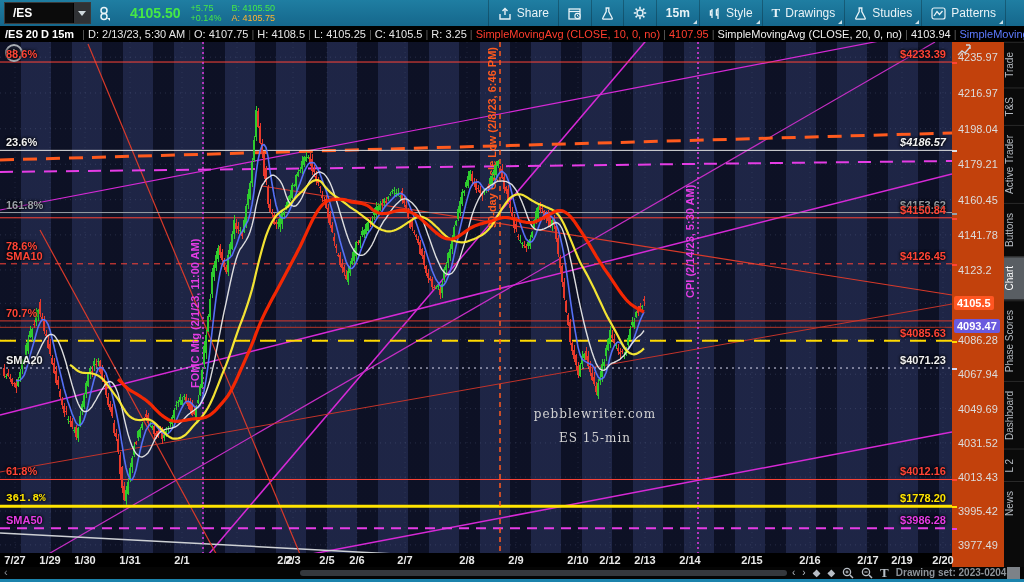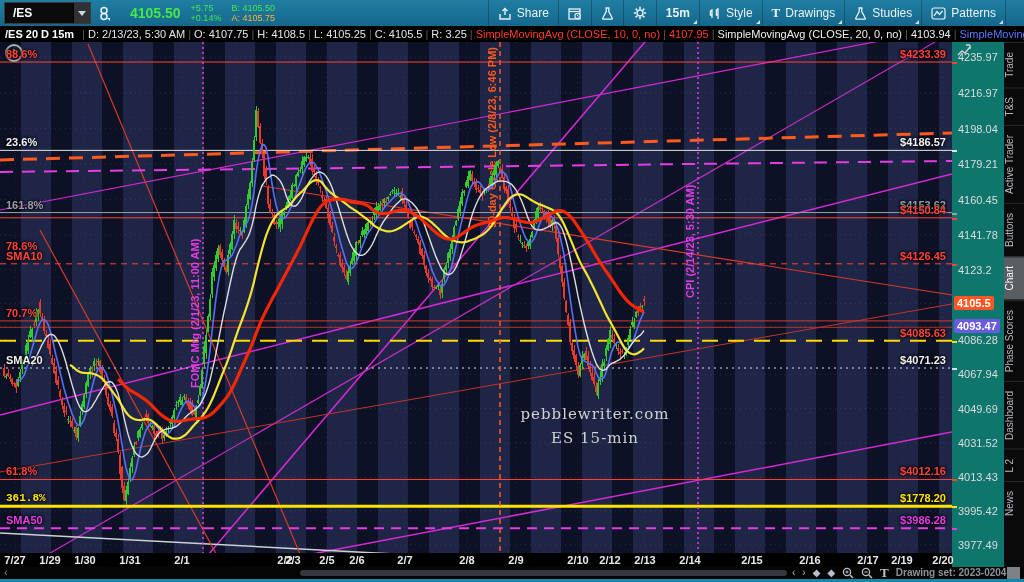--- a/index.html
+++ b/index.html
@@ -41,28 +41,28 @@
   
   #plot{position:absolute;left:0;top:42px;width:952px;height:511px;overflow:hidden;
     background:#141a38;}
   #plot .stripes{position:absolute;inset:0;
     background:repeating-linear-gradient(90deg,
       rgba(0,0,0,0.34) 0 21px, rgba(120,135,190,0.10) 21px 51px);}
   #chart-svg{position:absolute;left:0;top:0;}
   .lvl-label{position:absolute;font-size:11px;font-weight:bold;line-height:11px;
     text-shadow:0 0 3px #000,0 0 3px #000;pointer-events:none;}
   #watermark{position:absolute;left:595px;top:360px;transform:translateX(-50%);
-    text-align:center;color:#d2d2d2;font-family:"DejaVu Serif",serif;font-size:15px;
+    text-align:center;color:#d2d2d2;font-family:"DejaVu Serif",serif;font-size:12px;
     letter-spacing:1px;line-height:24px;}
   #alert-badge{position:absolute;left:5px;top:2px;width:14px;height:14px;border-radius:50%;
     border:2px solid #a9aeb4;color:#e3e6e9;background:rgba(35,38,52,.65);
     font-size:10px;font-weight:bold;display:flex;align-items:center;justify-content:center;}
 
   
-  #price-axis{position:absolute;left:952px;top:42px;width:52px;height:537px;background:#0f766e;}
+  #price-axis{position:absolute;left:952px;top:42px;width:52px;height:537px;background:#c2410c;}
   .ptick{position:absolute;left:6px;font-size:11px;color:#dcdcdc;}
   .pbadge{position:absolute;left:2px;font-size:11px;font-weight:bold;color:#fff;
     padding:1px 3px;border-radius:2px;}
   .ltick{position:absolute;left:0;width:5px;height:2px;}
 
   
   #side-tabs{position:absolute;left:1004px;top:42px;width:20px;height:537px;background:#0a0a0a;
     display:flex;flex-direction:column;}
   .vtab{writing-mode:vertical-rl;transform:rotate(180deg);color:#b4b9bf;font-size:10px;
     padding:9px 0;text-align:center;width:20px;border-bottom:1px solid #2a2a2a;cursor:pointer;
@@ -915,21 +915,21 @@
         <polyline points="16,338.4 18,338.8 20,338.2 22,336.2 24,333.5 26,328.1 28,321.9 30,313.8 32,306.6 34,299.7 36,292.5 38,285.4 40,280.9 42,277.8 44,277.8 46,278.8 48,282.3 50,288.2 52,296.0 54,304.3 56,313.5 58,321.2 60,329.9 62,338.0 64,346.4 66,353.3 68,359.9 70,365.6 72,371.6 74,376.3 76,380.8 78,383.0 80,383.5 82,381.4 84,377.6 86,371.3 88,363.4 90,353.5 92,345.6 94,337.7 96,332.0 98,327.1 100,325.4 102,325.7 104,327.9 106,331.1 108,337.3 110,343.8 112,351.7 114,360.5 116,369.1 118,379.0 120,390.3 122,402.2 124,415.1 126,425.7 128,432.7 130,437.1 132,438.0 134,434.1 136,427.8 138,418.0 140,409.3 142,401.0 144,393.9 146,388.1 148,384.8 150,382.1 152,381.3 154,382.0 156,383.7 158,386.3 160,388.3 162,390.5 164,391.9 166,392.6 168,391.8 170,389.8 172,387.0 174,383.9 176,379.0 178,374.3 180,369.5 182,365.5 184,361.9 186,359.7 188,359.2 190,359.9 192,361.8 194,364.2 196,365.3 198,365.7 200,363.5 202,358.2 204,349.2 206,337.8 208,323.8 210,308.2 212,290.0 214,272.7 216,256.3 218,242.3 220,230.9 222,223.0 224,218.5 226,218.4 228,217.0 230,215.5 232,213.5 234,208.5 236,204.0 238,198.5 240,192.6 242,189.9 244,186.4 246,182.3 248,178.6 250,171.9 252,162.4 254,149.5 256,131.6 258,118.2 260,109.3 262,103.5 264,102.5 266,105.5 268,114.5 270,129.0 272,141.5 274,153.0 276,163.0 278,169.6 280,174.7 282,176.0 284,176.1 286,174.8 288,171.6 290,167.4 292,162.1 294,157.3 296,152.0 298,146.2 300,141.3 302,135.6 304,130.2 306,126.2 308,122.3 310,120.7 312,120.5 314,120.8 316,123.6 318,127.4 320,131.9 322,137.6 324,142.9 326,148.2 328,154.8 330,161.1 332,168.0 334,175.5 336,182.7 338,190.5 340,198.7 342,205.9 344,212.6 346,219.3 348,223.6 350,226.3 352,226.5 354,224.4 356,220.6 358,216.4 360,210.8 362,205.1 364,199.9 366,195.1 368,191.1 370,188.5 372,185.4 374,181.3 376,177.9 378,174.6 380,171.9 382,169.4 384,166.0 386,163.4 388,161.3 390,159.4 392,157.3 394,155.1 396,153.3 398,152.4 400,151.4 402,151.8 404,153.1 406,155.6 408,159.6 410,164.7 412,169.6 414,174.8 416,180.2 418,185.9 420,192.4 422,197.8 424,203.1 426,209.5 428,216.0 430,222.1 432,228.3 434,233.0 436,237.5 438,240.4 440,243.6 442,244.4 444,242.9 446,239.8 448,235.0 450,229.5 452,223.1 454,213.4 456,204.4 458,195.8 460,186.7 462,178.0 464,169.7 466,161.4 468,154.1 470,146.9 472,142.9 474,140.4 476,140.1 478,139.7 480,141.2 482,144.2 484,146.7 486,147.8 488,148.3 490,146.6 492,144.9 494,141.6 496,137.2 498,133.1 500,130.5 502,129.2 504,130.8 506,132.9 508,137.7 510,143.8 512,151.7 514,159.9 516,167.2 518,174.1 520,181.1 522,186.8 524,192.2 526,196.9 528,198.9 530,200.3 532,199.6 534,196.7 536,192.1 538,186.6 540,181.1 542,176.4 544,173.2 546,171.2 548,171.3 550,173.4 552,175.2 554,177.4 556,181.7 558,187.0 560,194.1 562,202.9 564,213.2 566,226.3 568,240.5 570,255.3 572,269.1 574,282.1 576,293.9 578,305.1 580,312.6 582,317.1 584,318.7 586,319.9 588,321.0 590,322.0 592,322.7 594,325.4 596,330.5 598,334.7 600,337.1 602,336.7 604,335.3 606,330.8 608,324.3 610,315.5 612,309.1 614,304.2 616,301.5 618,299.9 620,300.7 622,302.4 624,306.1 626,307.7 628,307.1 630,304.9 632,300.8 634,296.2 636,290.6 638,284.5 640,278.7 642,274.2 644,270.2" fill="none" stroke="#5a75ff" stroke-width="1.6" stroke-linejoin="round" opacity="0.95"></polyline>
         <polyline points="32,323.5 34,320.0 36,315.7 38,311.3 40,307.0 42,302.6 44,299.1 46,295.7 48,293.6 50,292.4 52,292.5 54,293.3 56,295.8 58,298.8 60,303.2 62,308.3 64,314.2 66,320.8 68,328.1 70,335.3 72,342.6 74,349.1 76,355.9 78,361.2 80,365.3 82,368.0 84,369.5 86,369.5 88,368.8 90,366.9 92,364.7 94,361.2 96,358.0 98,354.2 100,350.8 102,347.5 104,344.3 106,341.5 108,340.0 110,339.5 112,340.3 114,342.8 116,346.4 118,351.6 120,358.7 122,366.4 124,375.7 126,384.1 128,392.1 130,398.6 132,404.0 134,408.2 136,411.5 138,413.3 140,414.6 142,415.1 144,414.2 146,412.8 148,410.9 150,407.7 152,403.5 154,399.2 156,395.5 158,392.5 160,390.1 162,388.8 164,388.0 166,387.1 168,386.9 170,386.4 172,386.0 174,385.4 176,384.5 178,383.1 180,381.3 182,379.5 184,377.0 186,374.8 188,372.8 190,371.3 192,369.7 194,368.3 196,366.8 198,364.9 200,362.5 202,359.3 204,355.1 206,350.5 208,344.7 210,338.2 212,329.6 214,320.9 216,311.1 218,300.5 220,290.3 222,280.0 224,270.2 226,261.1 228,251.5 230,242.0 232,233.0 234,224.6 236,217.5 238,211.7 240,207.2 242,204.7 244,201.7 246,198.5 248,194.9 250,190.0 252,183.4 254,175.0 256,164.2 258,155.6 260,148.9 262,143.5 264,140.6 266,137.4 268,135.8 270,134.5 272,133.1 274,133.3 276,134.5 278,136.4 280,138.7 282,142.1 284,146.9 286,153.3 288,158.2 290,161.6 292,163.7 294,164.3 296,163.8 298,161.7 300,159.0 302,155.5 304,151.0 306,146.5 308,142.2 310,138.6 312,135.9 314,133.1 316,131.6 318,130.4 320,129.9 322,130.8 324,131.9 326,134.1 328,137.1 330,140.8 332,145.5 334,151.1 336,157.2 338,163.7 340,170.5 342,177.0 344,183.7 346,190.2 348,196.0 350,201.2 352,205.2 354,208.5 356,210.8 358,212.4 360,213.4 362,213.3 364,212.6 366,211.0 368,208.8 370,206.0 372,202.8 374,198.8 376,194.0 378,189.7 380,185.6 382,182.1 384,178.7 386,176.2 388,173.1 390,170.0 392,167.4 394,164.7 396,162.6 398,160.7 400,158.8 402,157.4 404,156.9 406,156.9 408,157.7 410,159.3 412,160.7 414,163.0 416,165.2 418,168.4 420,172.3 422,176.7 424,181.6 426,187.0 428,192.7 430,198.3 432,204.0 434,209.6 436,214.9 438,219.4 440,223.8 442,227.6 444,230.0 446,231.9 448,232.5 450,232.2 452,231.1 454,228.6 456,225.2 458,220.6 460,215.4 462,209.1 464,202.7 466,195.6 468,188.3 470,180.1 472,173.2 474,167.5 476,162.5 478,158.2 480,154.4 482,151.5 484,149.0 486,146.8 488,145.4 490,143.8 492,142.7 494,141.3 496,140.2 498,139.2 500,139.1 502,138.9 504,139.3 506,139.4 508,140.3 510,141.4 512,142.7 514,145.3 516,148.0 518,151.3 520,155.5 522,159.9 524,165.0 526,170.6 528,176.0 530,180.6 532,184.2 534,186.2 536,187.6 538,187.9 540,188.0 542,187.5 544,186.8 546,186.0 548,184.9 550,184.0 552,182.5 554,181.1 556,180.5 558,181.2 560,183.1 562,186.5 564,191.7 566,198.4 568,206.2 570,215.1 572,224.5 574,234.0 576,243.8 578,254.1 580,263.4 582,272.4 584,281.0 586,289.0 588,296.5 590,303.5 592,310.0 594,315.8 596,321.1 598,324.9 600,327.2 602,328.1 604,328.3 606,327.2 608,324.8 610,322.5 612,321.2 614,320.5 616,319.5 618,318.4 620,317.3 622,315.3 624,313.4 626,310.6 628,307.6 630,304.4 632,301.7 634,299.0 636,296.6 638,294.8 640,293.4 642,291.3 644,288.5" fill="none" stroke="#e8e8e8" stroke-width="1.4" stroke-linejoin="round" opacity="0.95"></polyline>
         <polyline points="70,322.8 72,324.2 74,325.8 76,327.6 78,329.0 80,330.0 82,330.6 84,330.8 86,331.0 88,331.0 90,331.2 92,331.5 94,332.0 96,332.7 98,333.6 100,334.8 102,336.4 104,338.4 106,340.9 108,343.6 110,346.3 112,348.8 114,351.6 116,354.3 118,357.1 120,360.4 122,363.8 124,367.2 126,370.3 128,372.8 130,374.7 132,376.0 134,377.0 136,377.7 138,378.0 140,378.1 142,377.9 144,377.4 146,377.1 148,377.3 150,377.9 152,378.8 154,380.3 156,382.1 158,384.1 160,385.9 162,388.1 164,390.2 166,392.3 168,393.9 170,395.3 172,396.3 174,396.7 176,396.7 178,396.5 180,395.9 182,395.0 184,393.8 186,392.3 188,390.3 190,388.0 192,385.5 194,383.3 196,381.1 198,379.1 200,377.0 202,374.7 204,371.8 206,369.0 208,365.7 210,362.0 212,357.7 214,353.2 216,348.2 218,343.1 220,338.0 222,332.9 224,328.0 226,323.1 228,317.9 230,312.2 232,306.3 234,300.1 236,294.3 238,288.6 240,283.1 242,278.0 244,272.6 246,266.8 248,260.8 250,254.4 252,247.5 254,239.8 256,231.1 258,222.8 260,214.8 262,207.2 264,200.3 266,193.9 268,188.6 270,183.9 272,180.0 274,176.8 276,174.0 278,171.8 280,170.2 282,168.7 284,167.4 286,166.1 288,164.5 290,162.6 292,160.2 294,157.6 296,155.3 298,153.1 300,151.3 302,149.5 304,147.4 306,145.3 308,143.1 310,141.0 312,139.6 314,138.6 316,138.2 318,138.2 320,139.0 322,140.7 324,143.4 326,145.8 328,148.0 330,150.1 332,151.7 334,153.4 336,154.7 338,156.0 340,157.5 342,158.8 344,160.3 346,161.9 348,163.5 350,165.1 352,166.4 354,167.7 356,168.9 358,170.4 360,172.0 362,173.3 364,175.0 366,176.5 368,178.0 370,179.8 372,181.7 374,183.3 376,184.8 378,186.0 380,187.0 382,188.0 384,188.5 386,189.1 388,189.4 390,189.3 392,189.0 394,188.5 396,187.7 398,186.8 400,185.7 402,184.5 404,183.2 406,181.8 408,180.4 410,179.2 412,177.9 414,176.5 416,175.6 418,174.9 420,174.8 422,174.9 424,175.6 426,176.5 428,177.6 430,179.1 432,180.7 434,182.6 436,184.5 438,186.3 440,188.5 442,190.6 444,192.4 446,194.2 448,195.6 450,196.9 452,198.1 454,198.8 456,199.5 458,199.9 460,200.2 462,200.3 464,200.2 466,199.9 468,199.3 470,198.5 472,197.8 474,197.1 476,196.3 478,195.1 480,194.1 482,193.0 484,191.6 486,190.0 488,188.0 490,185.7 492,183.1 494,180.1 496,176.8 498,173.3 500,169.9 502,166.7 504,163.8 506,161.0 508,158.3 510,156.1 512,154.5 514,153.4 516,152.7 518,152.4 520,152.3 522,152.8 524,153.6 526,154.7 528,155.9 530,157.3 532,158.5 534,159.6 536,160.7 538,161.7 540,162.6 542,163.3 544,164.1 546,165.0 548,165.8 550,166.7 552,167.6 554,168.7 556,170.2 558,172.4 560,175.1 562,178.4 564,182.3 566,186.8 568,191.3 570,196.2 572,200.9 574,205.8 576,210.6 578,215.5 580,219.9 582,223.7 584,227.3 586,230.9 588,234.6 590,238.4 592,242.4 594,246.4 596,250.8 598,255.0 600,259.3 602,263.5 604,267.9 606,272.1 608,275.9 610,279.4 612,283.0 614,286.6 616,290.3 618,294.0 620,297.9 622,301.6 624,305.0 626,307.8 628,309.9 630,311.3 632,312.0 634,312.3 636,311.9 638,311.0 640,309.8 642,308.3 644,306.4" fill="none" stroke="#ffee33" stroke-width="2.2" stroke-linejoin="round" opacity="0.95"></polyline>
         <polyline points="118,337.3 120,339.0 122,340.9 124,343.1 126,345.0 128,346.7 130,348.1 132,349.3 134,350.5 136,351.7 138,352.9 140,354.1 142,355.5 144,356.8 146,358.3 148,359.9 150,361.7 152,363.6 154,365.8 156,367.9 158,369.9 160,371.7 162,373.4 164,374.9 166,376.2 168,377.4 170,378.2 172,378.8 174,379.2 176,379.4 178,379.3 180,379.0 182,378.8 184,378.4 186,378.1 188,377.7 190,377.4 192,377.0 194,376.8 196,376.6 198,376.5 200,376.4 202,376.1 204,375.7 206,375.1 208,374.1 210,373.1 212,371.5 214,369.8 216,367.8 218,365.6 220,363.4 222,361.1 224,358.7 226,356.3 228,353.6 230,350.3 232,346.8 234,342.8 236,338.6 238,334.1 240,329.5 242,325.1 244,320.6 246,316.1 248,311.5 250,307.0 252,302.1 254,297.1 256,291.6 258,286.5 260,281.7 262,277.2 264,272.9 266,268.7 268,264.9 270,261.0 272,257.2 274,253.6 276,250.0 278,246.2 280,242.5 282,238.7 284,235.0 286,231.3 288,227.6 290,223.8 292,220.1 294,216.3 296,212.5 298,208.6 300,204.7 302,200.5 304,196.2 306,191.8 308,187.4 310,183.1 312,179.0 314,175.1 316,171.6 318,168.3 320,165.6 322,163.2 324,161.3 326,159.7 328,158.8 330,158.1 332,157.7 334,157.6 336,157.4 338,157.3 340,157.3 342,157.3 344,157.6 346,158.1 348,158.8 350,159.6 352,160.1 354,160.4 356,160.6 358,160.8 360,161.1 362,161.5 364,162.1 366,162.9 368,163.9 370,165.3 372,167.2 374,168.7 376,169.8 378,170.7 380,171.2 382,171.6 384,171.5 386,171.4 388,171.1 390,170.6 392,170.0 394,169.5 396,169.0 398,168.7 400,168.4 402,168.3 404,168.4 406,168.6 408,169.2 410,169.9 412,170.8 414,171.9 416,173.0 418,174.4 420,176.1 422,177.8 424,179.7 426,181.5 428,183.4 430,185.2 432,187.1 434,188.9 436,190.6 438,192.1 440,193.7 442,195.0 444,195.9 446,196.6 448,196.9 450,197.1 452,196.9 454,196.5 456,195.7 458,194.7 460,193.4 462,192.0 464,190.6 466,189.1 468,187.7 470,186.3 472,185.3 474,184.3 476,183.4 478,182.7 480,182.0 482,181.6 484,181.0 486,180.4 488,179.8 490,179.2 492,178.7 494,178.1 496,177.4 498,176.6 500,176.1 502,175.7 504,175.5 506,175.5 508,175.7 510,176.0 512,176.4 514,177.0 516,177.6 518,178.2 520,178.9 522,179.5 524,179.9 526,180.3 528,180.5 530,180.7 532,180.6 534,180.2 536,179.4 538,178.6 540,177.6 542,176.5 544,175.5 546,174.4 548,173.3 550,172.2 552,171.1 554,170.0 556,169.1 558,168.6 560,168.5 562,168.8 564,169.6 566,170.7 568,172.2 570,174.1 572,176.4 574,178.9 576,181.8 578,184.9 580,187.9 582,190.9 584,194.0 586,197.3 588,200.4 590,203.7 592,207.0 594,210.4 596,213.8 598,217.0 600,220.2 602,223.2 604,226.3 606,229.2 608,232.0 610,234.8 612,237.8 614,240.9 616,243.9 618,246.9 620,249.7 622,252.5 624,255.1 626,257.5 628,259.6 630,261.4 632,263.0 634,264.4 636,265.7 638,266.9 640,268.0 642,269.0 644,270.0" fill="none" stroke="#ff2800" stroke-width="3.2" stroke-linejoin="round" opacity="0.95"></polyline>
       </svg>
     <div id="alert-badge">!</div>
     <div id="overlay">
         <div class="lvl-label" style="left: 6px; top: 7.02109px; color: rgb(255, 68, 54);">88.6%</div>
         <div class="lvl-label" style="right: 6px; top: 7px; color: rgb(255, 68, 54);">$4233.39</div>
         <div class="lvl-label" style="left: 6px; top: 95.3705px; color: rgb(242, 242, 242);">23.6%</div>
-        <div class="lvl-label" style="right: 6px; top: 95.3705px; color: rgb(242, 242, 242);">$4186.57</div>
+        <div class="lvl-label" style="right: 6px; top: 95.3705px; color: rgb(242, 242, 242); font-style: italic;">$4186.57</div>
         <div class="lvl-label" style="left: 6px; top: 157.547px; color: rgb(154, 160, 166);">161.8%</div>
         <div class="lvl-label" style="right: 6px; top: 157.547px; color: rgb(154, 160, 166);">$4153.62</div>
         <div class="lvl-label" style="left: 6px; top: 162.793px; color: rgb(255, 68, 54); margin-top: 36px;">78.6%</div>
         <div class="lvl-label" style="right: 6px; top: 162.793px; color: rgb(255, 68, 54);">$4150.84</div>
         <div class="lvl-label" style="left: 6px; top: 208.817px; color: rgb(255, 68, 54);">SMA10</div>
         <div class="lvl-label" style="right: 6px; top: 208.817px; color: rgb(255, 68, 54);">$4126.45</div>
         <div class="lvl-label" style="left: 6px; top: 265.899px; color: rgb(255, 68, 54);">70.7%</div>
         <div class="lvl-label" style="right: 6px; top: 285.844px; color: rgb(255, 68, 54);">$4085.63</div>
         <div class="lvl-label" style="left: 6px; top: 313.017px; color: rgb(240, 240, 240);">SMA20</div>
         <div class="lvl-label" style="right: 6px; top: 313.017px; color: rgb(240, 240, 240);">$4071.23</div>

